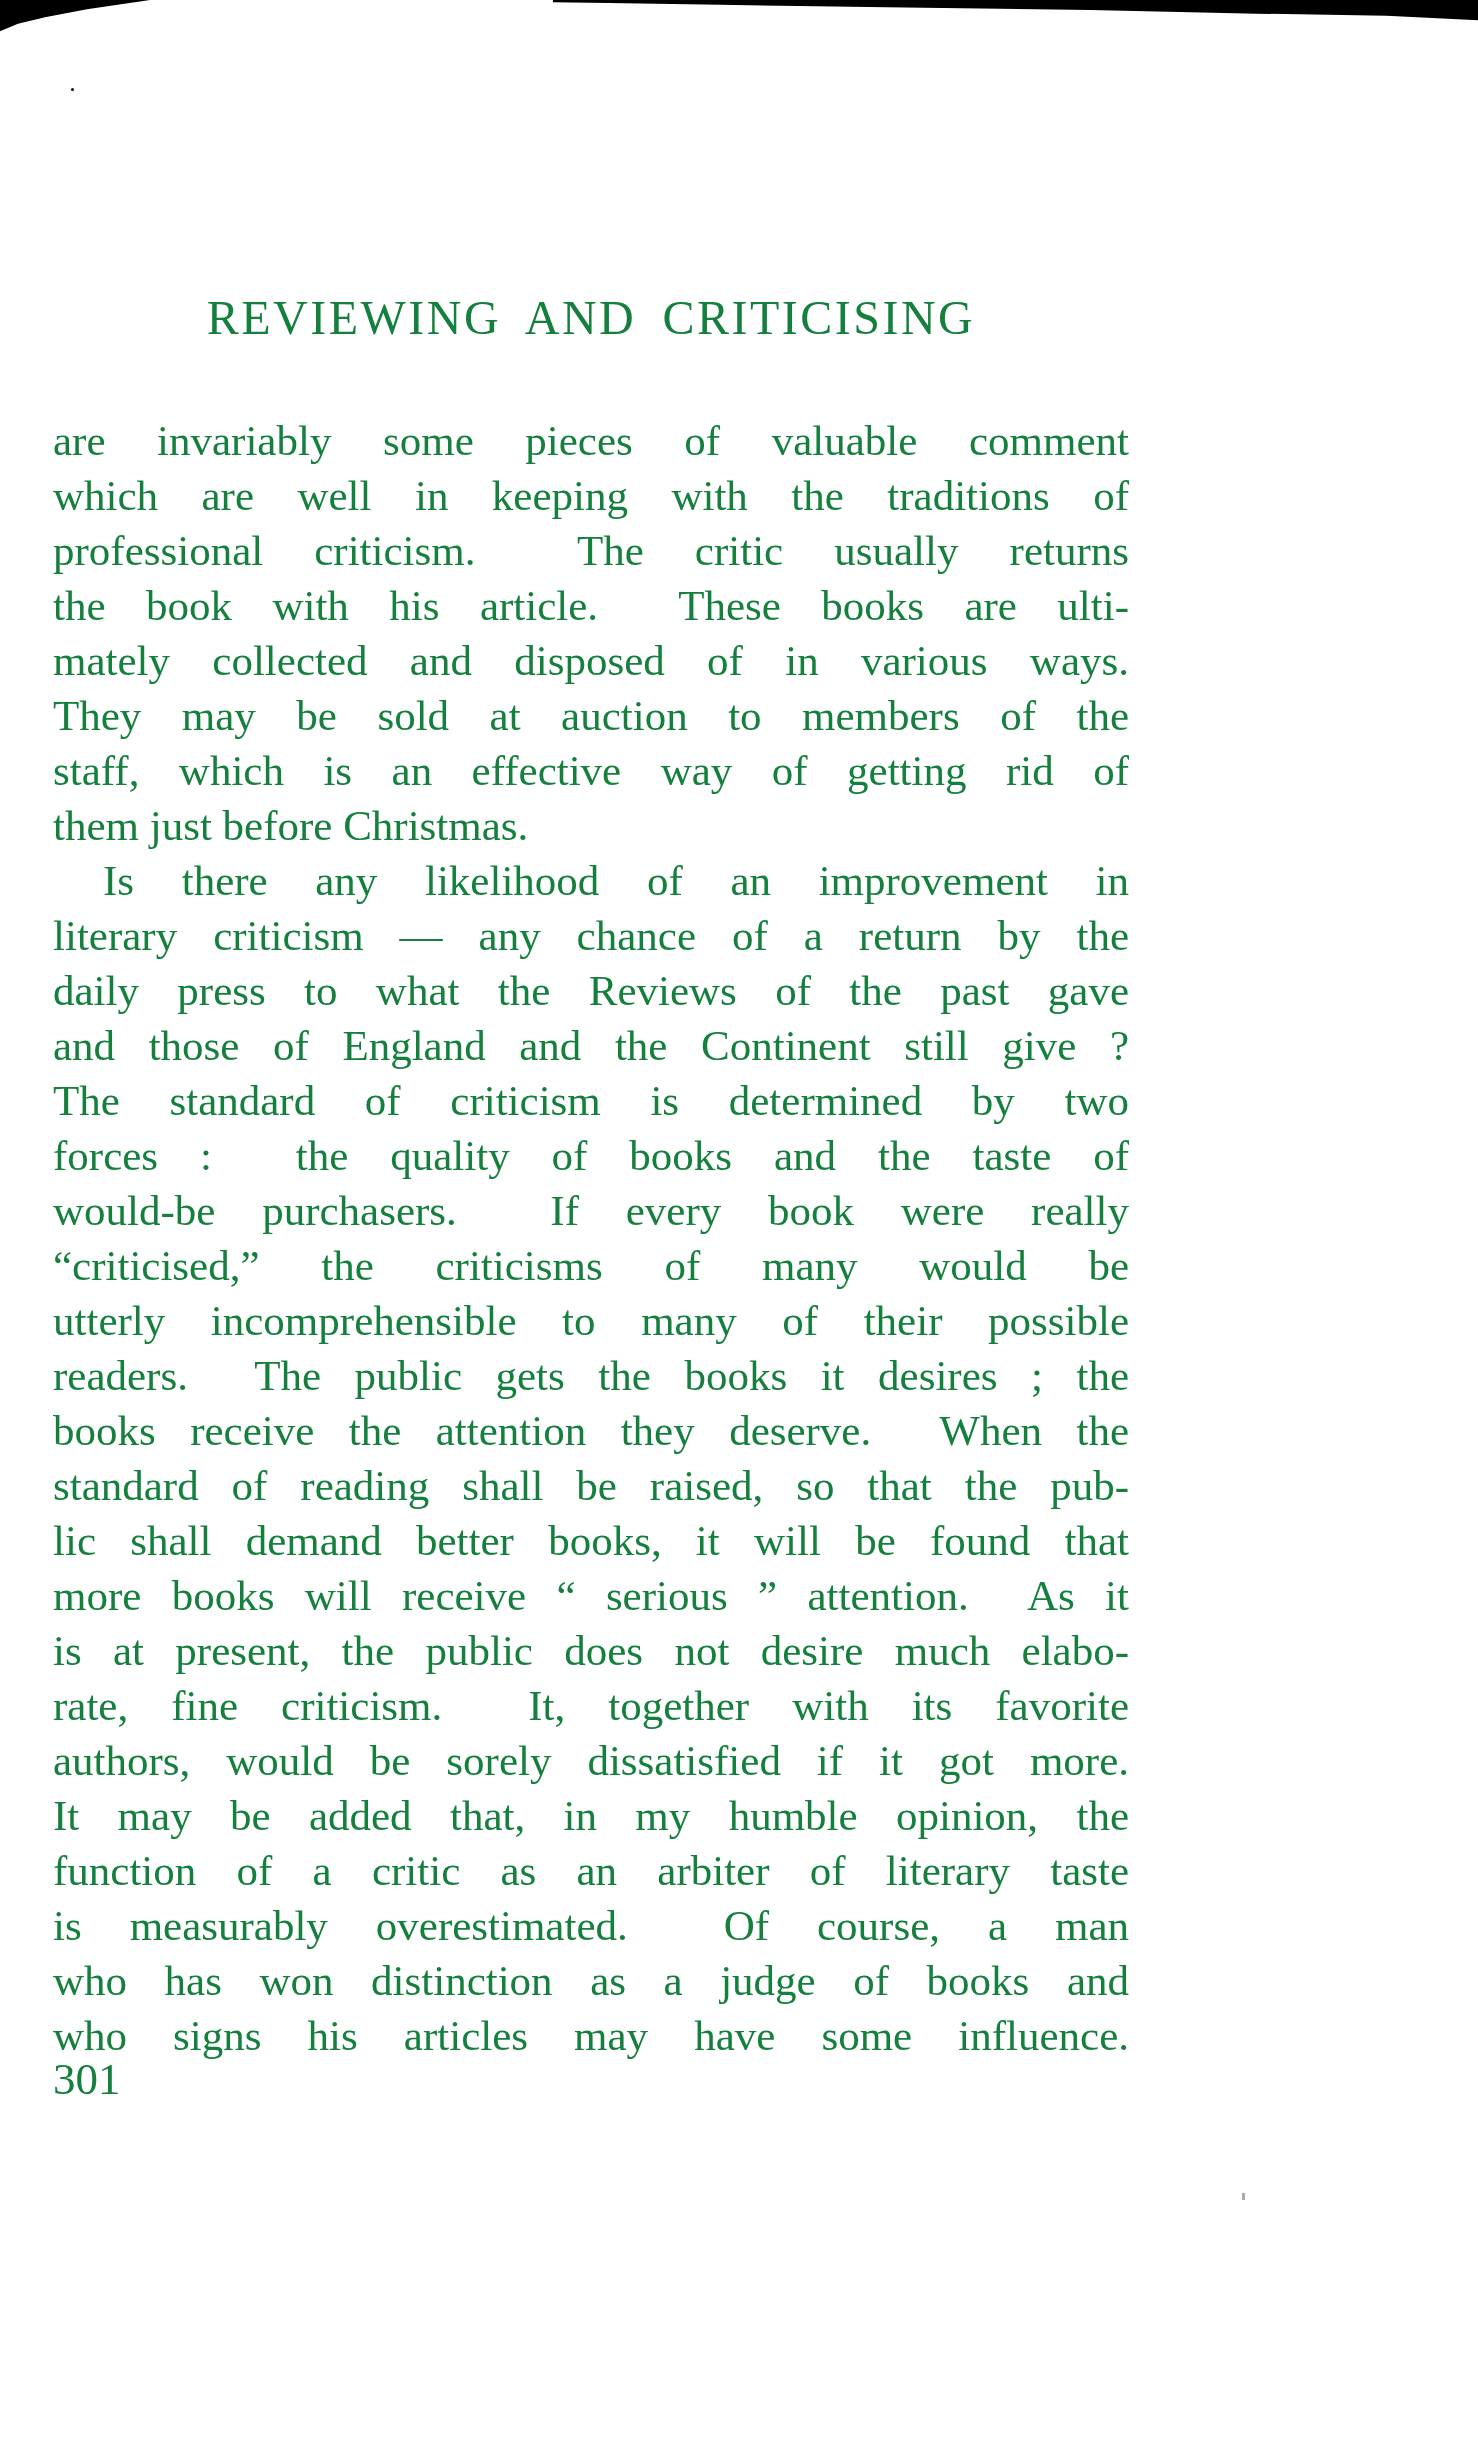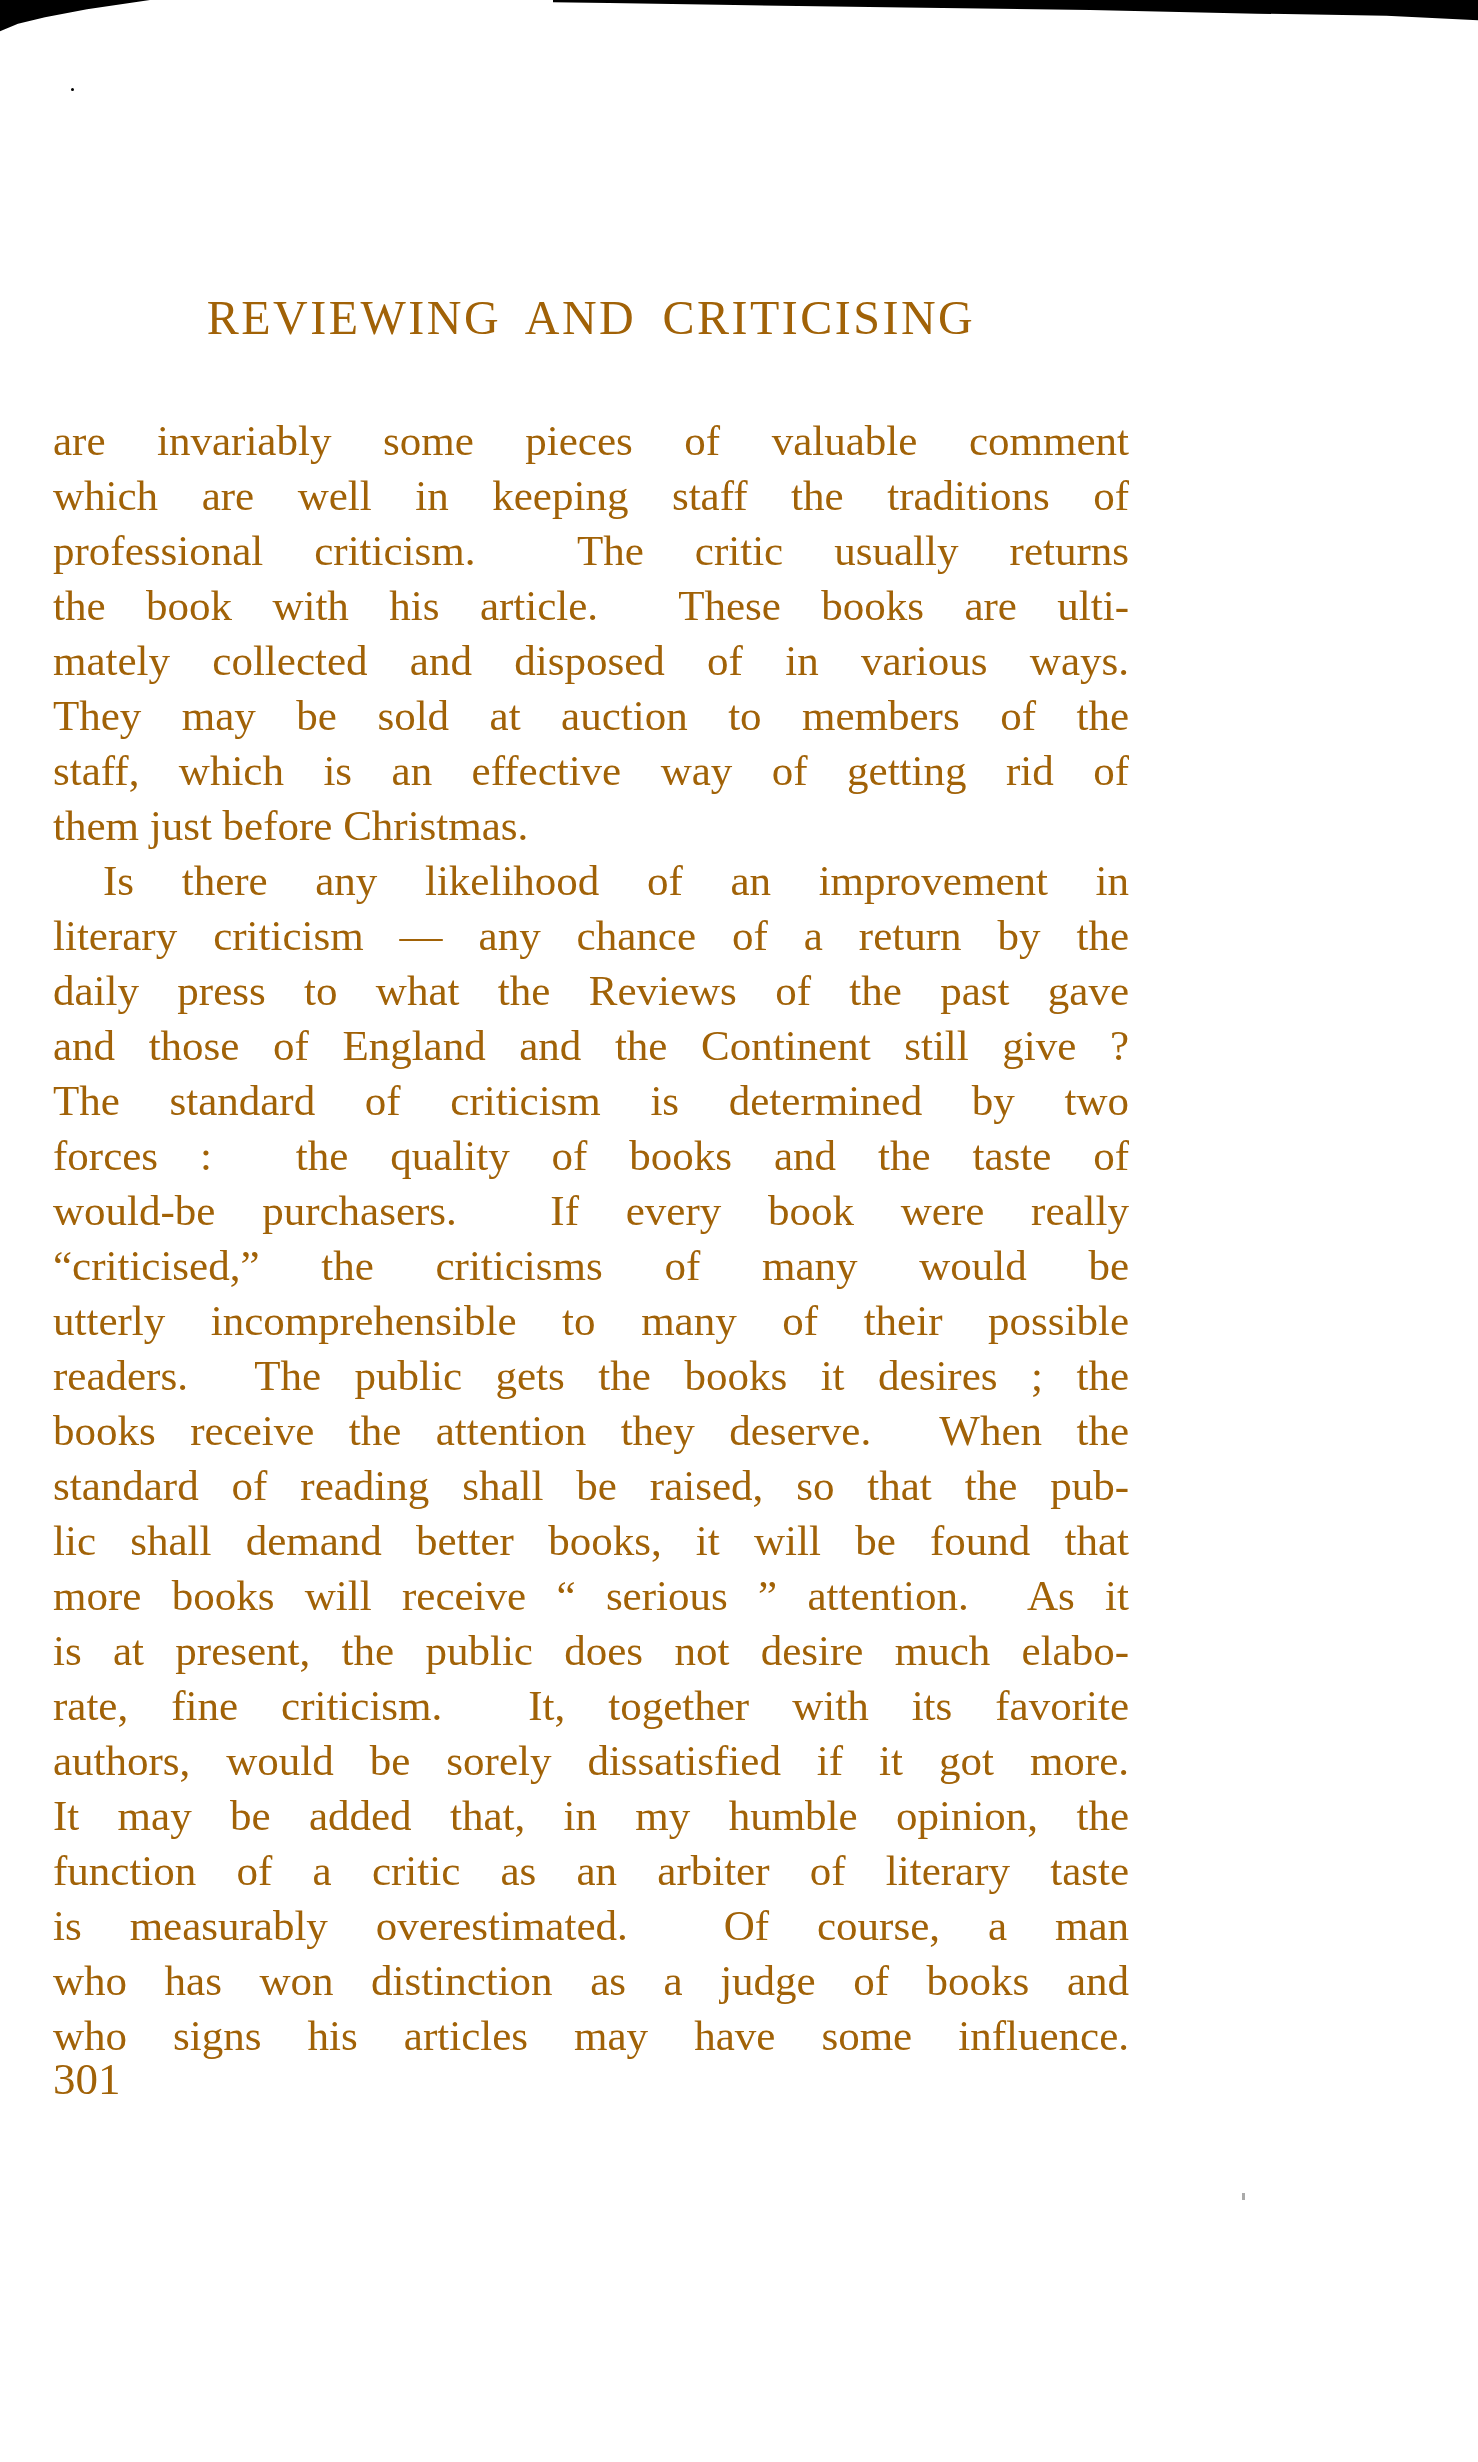--- a/index.html
+++ b/index.html
@@ -7,21 +7,21 @@
     padding: 0;
     background: #ffffff;
   }
   .page {
     position: relative;
     width: 1478px;
     height: 2462px;
     background: #ffffff;
     overflow: hidden;
     font-family: "Liberation Serif", serif;
-    color: #a16207;
+    color: #15803d;
   }
   
   .artifact { position: absolute; background: #000000; }
   .wedge-top-left {
     left: 0; top: 0; width: 150px; height: 33px;
     clip-path: polygon(0 0, 100% 0, 58% 28%, 30% 52%, 12% 72%, 0 95%);
   }
   .strip-top {
     left: 553px; top: 0; width: 926px; height: 22px;
     clip-path: polygon(0 0, 100% 0, 100% 92%, 90% 72%, 76% 62%, 58% 46%, 38% 34%, 18% 22%, 6% 14%, 0 10%);
@@ -71,21 +71,21 @@
 
   <div class="artifact wedge-top-left"></div>
   <div class="artifact strip-top"></div>
   <div class="artifact speck-1"></div>
   <div class="artifact speck-2"></div>
 
   <div class="running-header">REVIEWING AND CRITICISING</div>
 
   <div class="body-text">
     <div class="line">are invariably some pieces of valuable comment</div>
-    <div class="line">which are well in keeping staff the traditions of</div>
+    <div class="line">which are well in keeping with the traditions of</div>
     <div class="line">professional criticism.  The critic usually returns</div>
     <div class="line">the book with his article.  These books are ulti-</div>
     <div class="line">mately collected and disposed of in various ways.</div>
     <div class="line">They may be sold at auction to members of the</div>
     <div class="line">staff, which is an effective way of getting rid of</div>
     <div class="line para-end">them just before Christmas.</div>
     <div class="line indent">Is there any likelihood of an improvement in</div>
     <div class="line">literary criticism — any chance of a return by the</div>
     <div class="line">daily press to what the Reviews of the past gave</div>
     <div class="line">and those of England and the Continent still give ?</div>

